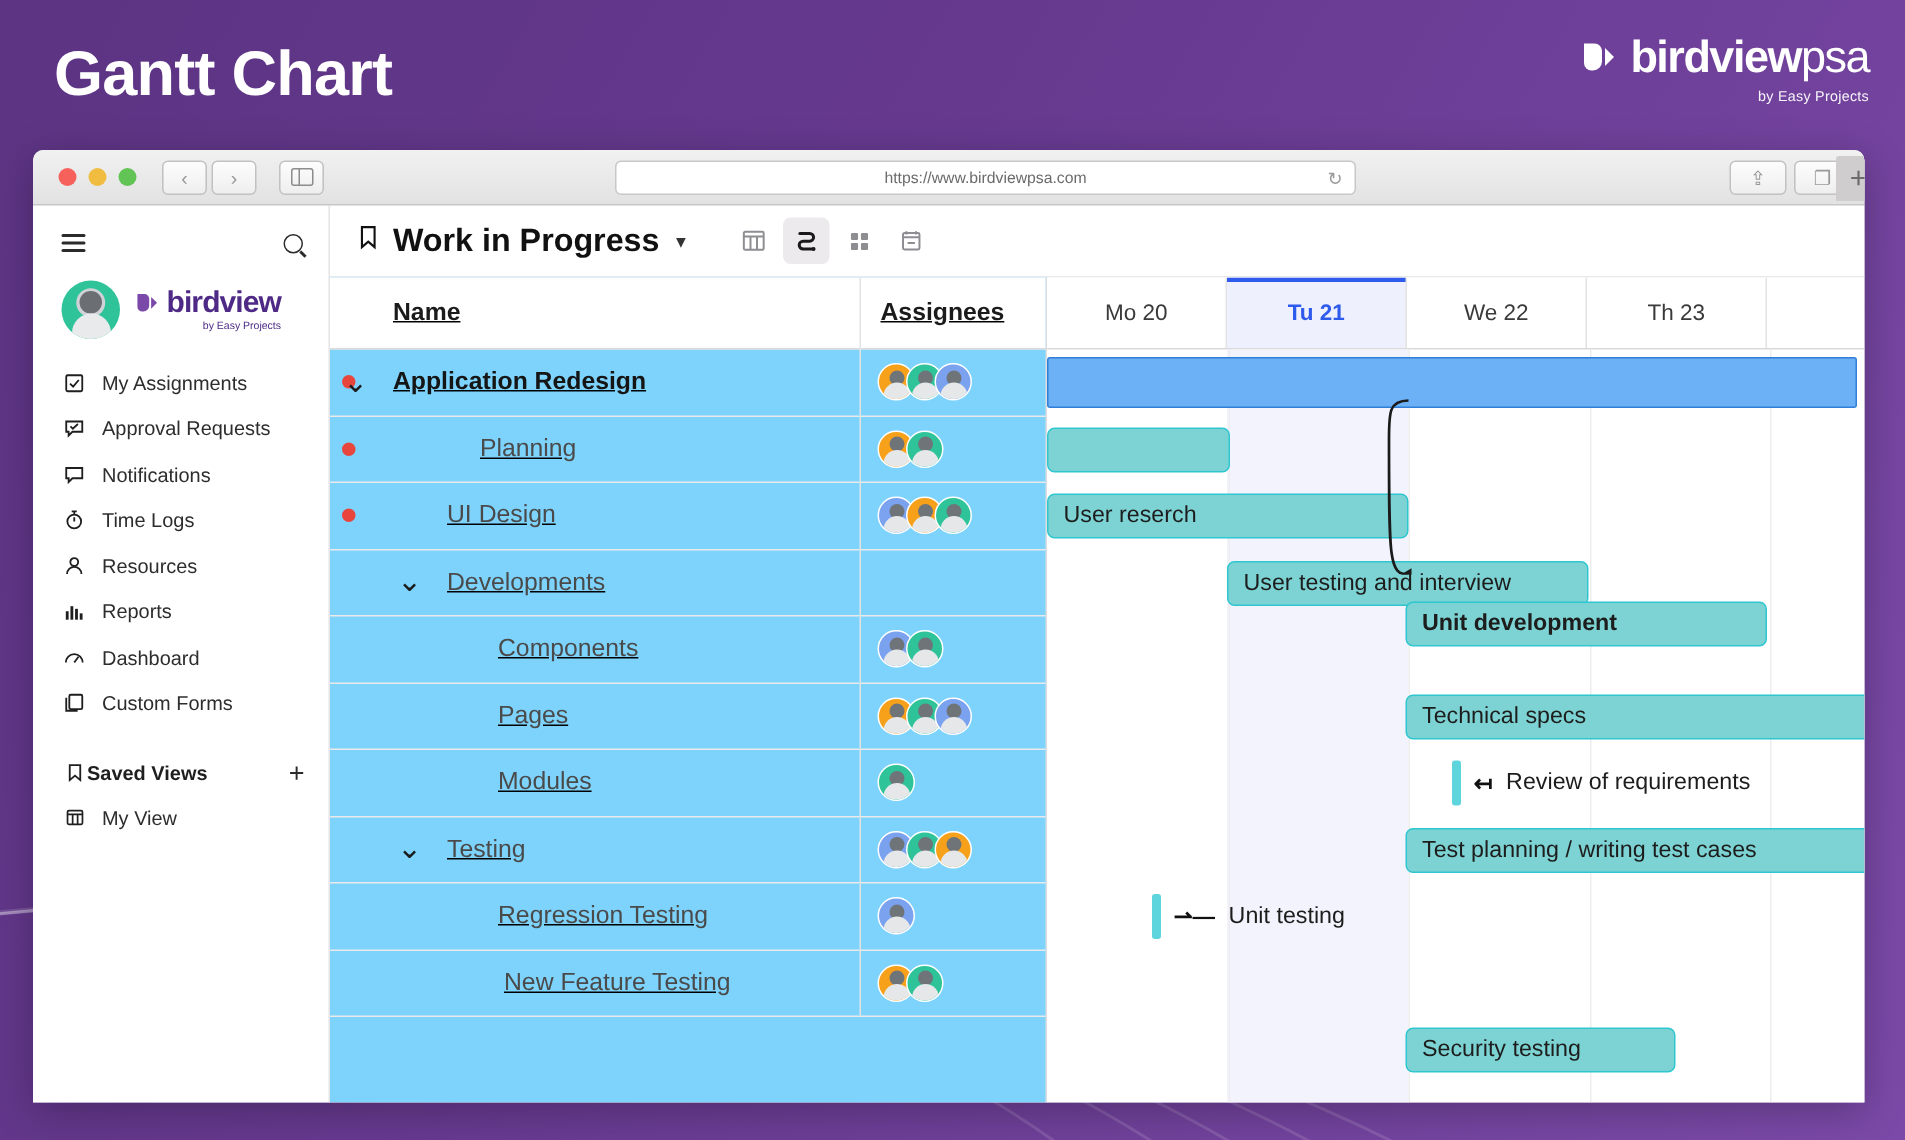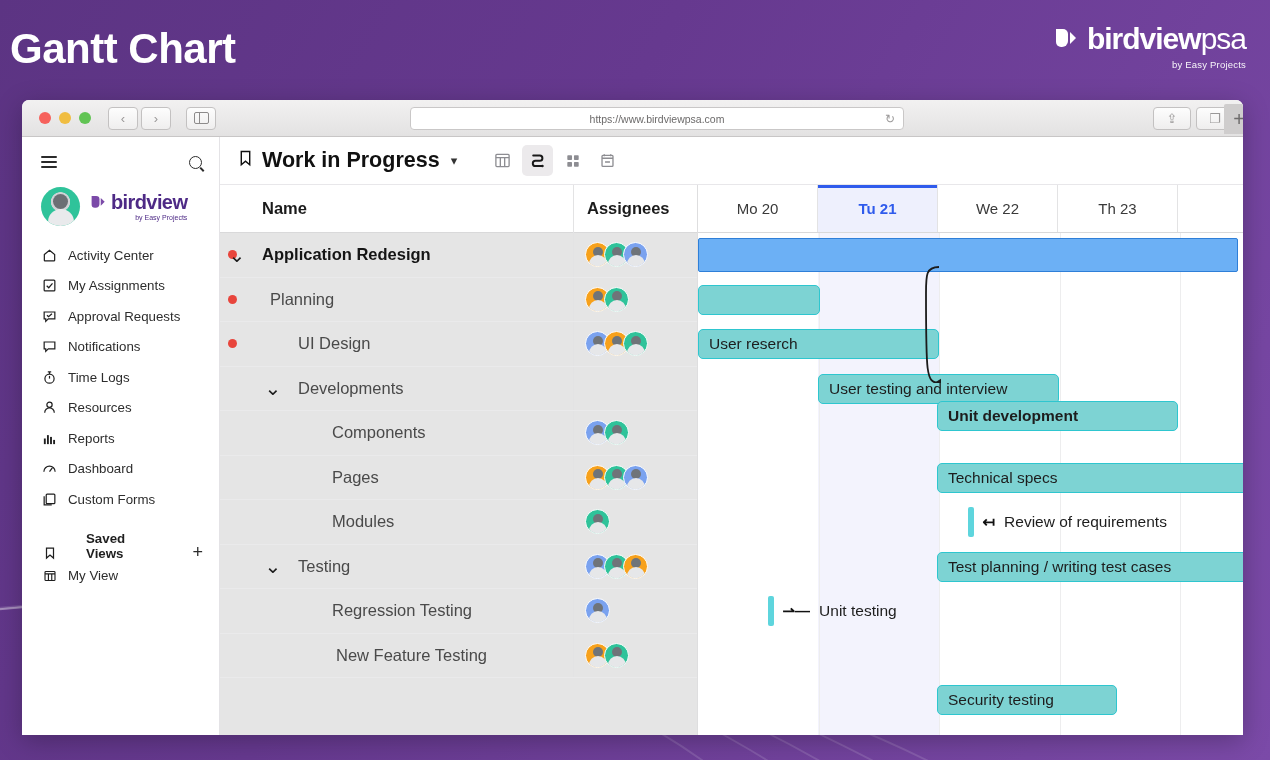--- a/index.html
+++ b/index.html
@@ -23,21 +23,21 @@
     background: transparent;
   }
   .arc.a1 { width: 1500px; height: 900px; left: -620px; top: 600px; }
   .arc.a2 { width: 1700px; height: 1020px; left: -700px; top: 600px; }
   .arc.a3 { width: 1900px; height: 1140px; left: -790px; top: 600px; }
   .arc.a4 { width: 2120px; height: 1270px; left: -890px; top: 600px; }
   .arc.a5 { width: 2360px; height: 1410px; left: -1000px; top: 600px; }
 
   
   #page-title {
-    position: absolute; left: 10px; top: 25px;
+    position: absolute; left: 36px; top: 25px;
     color: #ffffff;
     font-size: 42px;
     font-weight: bold;
     letter-spacing: -0.5px;
   }
 
   
   #brand {
     position: absolute; right: 24px; top: 24px;
     text-align: right;
@@ -133,21 +133,21 @@
   .nav-item {
     display: flex; align-items: center; gap: 11px;
     padding: 0 0 0 20px; height: 30.5px;
     font-size: 13.3px; color: #2d2d2d;
     cursor: default;
   }
   .nav-ico { width: 15px; height: 15px; flex: 0 0 15px; display:flex; align-items:center; justify-content:center; color:#1f1f1f; font-size: 13px; }
   .nav-ico svg { display:block; }
 
   .sv-header {
-    display:flex; align-items:flex-end; gap: 29px;
+    display:flex; align-items:center; gap: 1px;
     padding: 0 16px 0 20px; height: 30px; margin-top: 16px;
     font-size: 13.3px; font-weight: bold; color: #1f1f1f;
   }
   .sv-header .plus { margin-left:auto; font-size: 18px; color:#2b2b2b; font-weight: 400; line-height: 1;}
 
   
   #main { flex: 1; display: flex; flex-direction: column; min-width: 0; }
   #toolbar {
     height: 48px; display: flex; align-items: center;
     padding: 0 0 0 18px; gap: 0;
@@ -160,21 +160,21 @@
   #tb-icons { display: flex; align-items: center; gap: 4px; margin-left: 30px; }
   .tb-ico {
     width: 31px; height: 31px; border-radius: 5px;
     display: flex; align-items: center; justify-content: center;
     color: #8d8d92;
   }
   .tb-ico.active { background: #eceaec; color: #1a1a1a; }
 
   
   #grid { flex: 1; display: flex; min-height: 0; position: relative; }
-  #left-table { width: 478px; flex: 0 0 478px; border-right: 1px solid #dededf; background:#e5e5e5; }
+  #left-table { width: 478px; flex: 0 0 478px; border-right: 1px solid #dededf; background:#7dd3fc;text-decoration:underline; }
   .hdr-row {
     height: 48px; display: flex; align-items: center;
     border-bottom: 1px solid #d9d9da;
     font-size: 16.5px; font-weight: bold; color: #1b1b1b;
     background:#fff;
   }
   .col-name { flex: 1; padding-left: 42px; }
   .col-assignees { width: 124px; flex: 0 0 124px; border-left: 1px solid #e3e3e4; padding-left: 13px; height: 48px; display:flex; align-items:center;}
 
   .row {
@@ -316,28 +316,20 @@
               </svg>
             </span>
             <span id="sb-logo-word">birdview</span>
           </div>
           <div id="sb-logo-sub">by Easy Projects</div>
         </div>
       </div>
 
       <div class="nav">
 
-        <div class="nav-item">
-          <span class="nav-ico">
-            <svg width="15" height="15" viewBox="0 0 16 16" fill="none" stroke="#1f1f1f" stroke-width="1.3">
-                <path d="M2.5 7 L8 2.5 L13.5 7 V13 a.8.8 0 0 1-.8.8 H3.3 A.8.8 0 0 1 2.5 13 Z"></path>
-              </svg>
-          </span>
-          <span>Activity Center</span>
-        </div>
 
         <div class="nav-item">
           <span class="nav-ico">
             <svg width="15" height="15" viewBox="0 0 16 16" fill="none" stroke="#1f1f1f" stroke-width="1.3">
                 <rect x="2.3" y="2.3" width="11.4" height="11.4" rx="1"></rect>
                 <path d="M5 8.3 L7.2 10.4 L11.2 5.7"></path>
               </svg>
           </span>
           <span>My Assignments</span>
         </div>
@@ -508,21 +500,21 @@
                     <div class="av blue">
                       <span class="head"></span>
                       <span class="body"></span>
                     </div>
                   </div>
                 </div>
               </div>
               <div class="row">
                 <div class="cell-name">
                   <span class="prio"></span>
-                  <span class="task-label" style="margin-left: 50px;">Planning</span>
+                  <span class="task-label" style="margin-left: 100px;">Planning</span>
                 </div>
                 <div class="cell-assignees">
                   <div class="avatars">
                     <div class="av orange">
                       <span class="head"></span>
                       <span class="body"></span>
                     </div>
                     <div class="av green">
                       <span class="head"></span>
                       <span class="body"></span>

